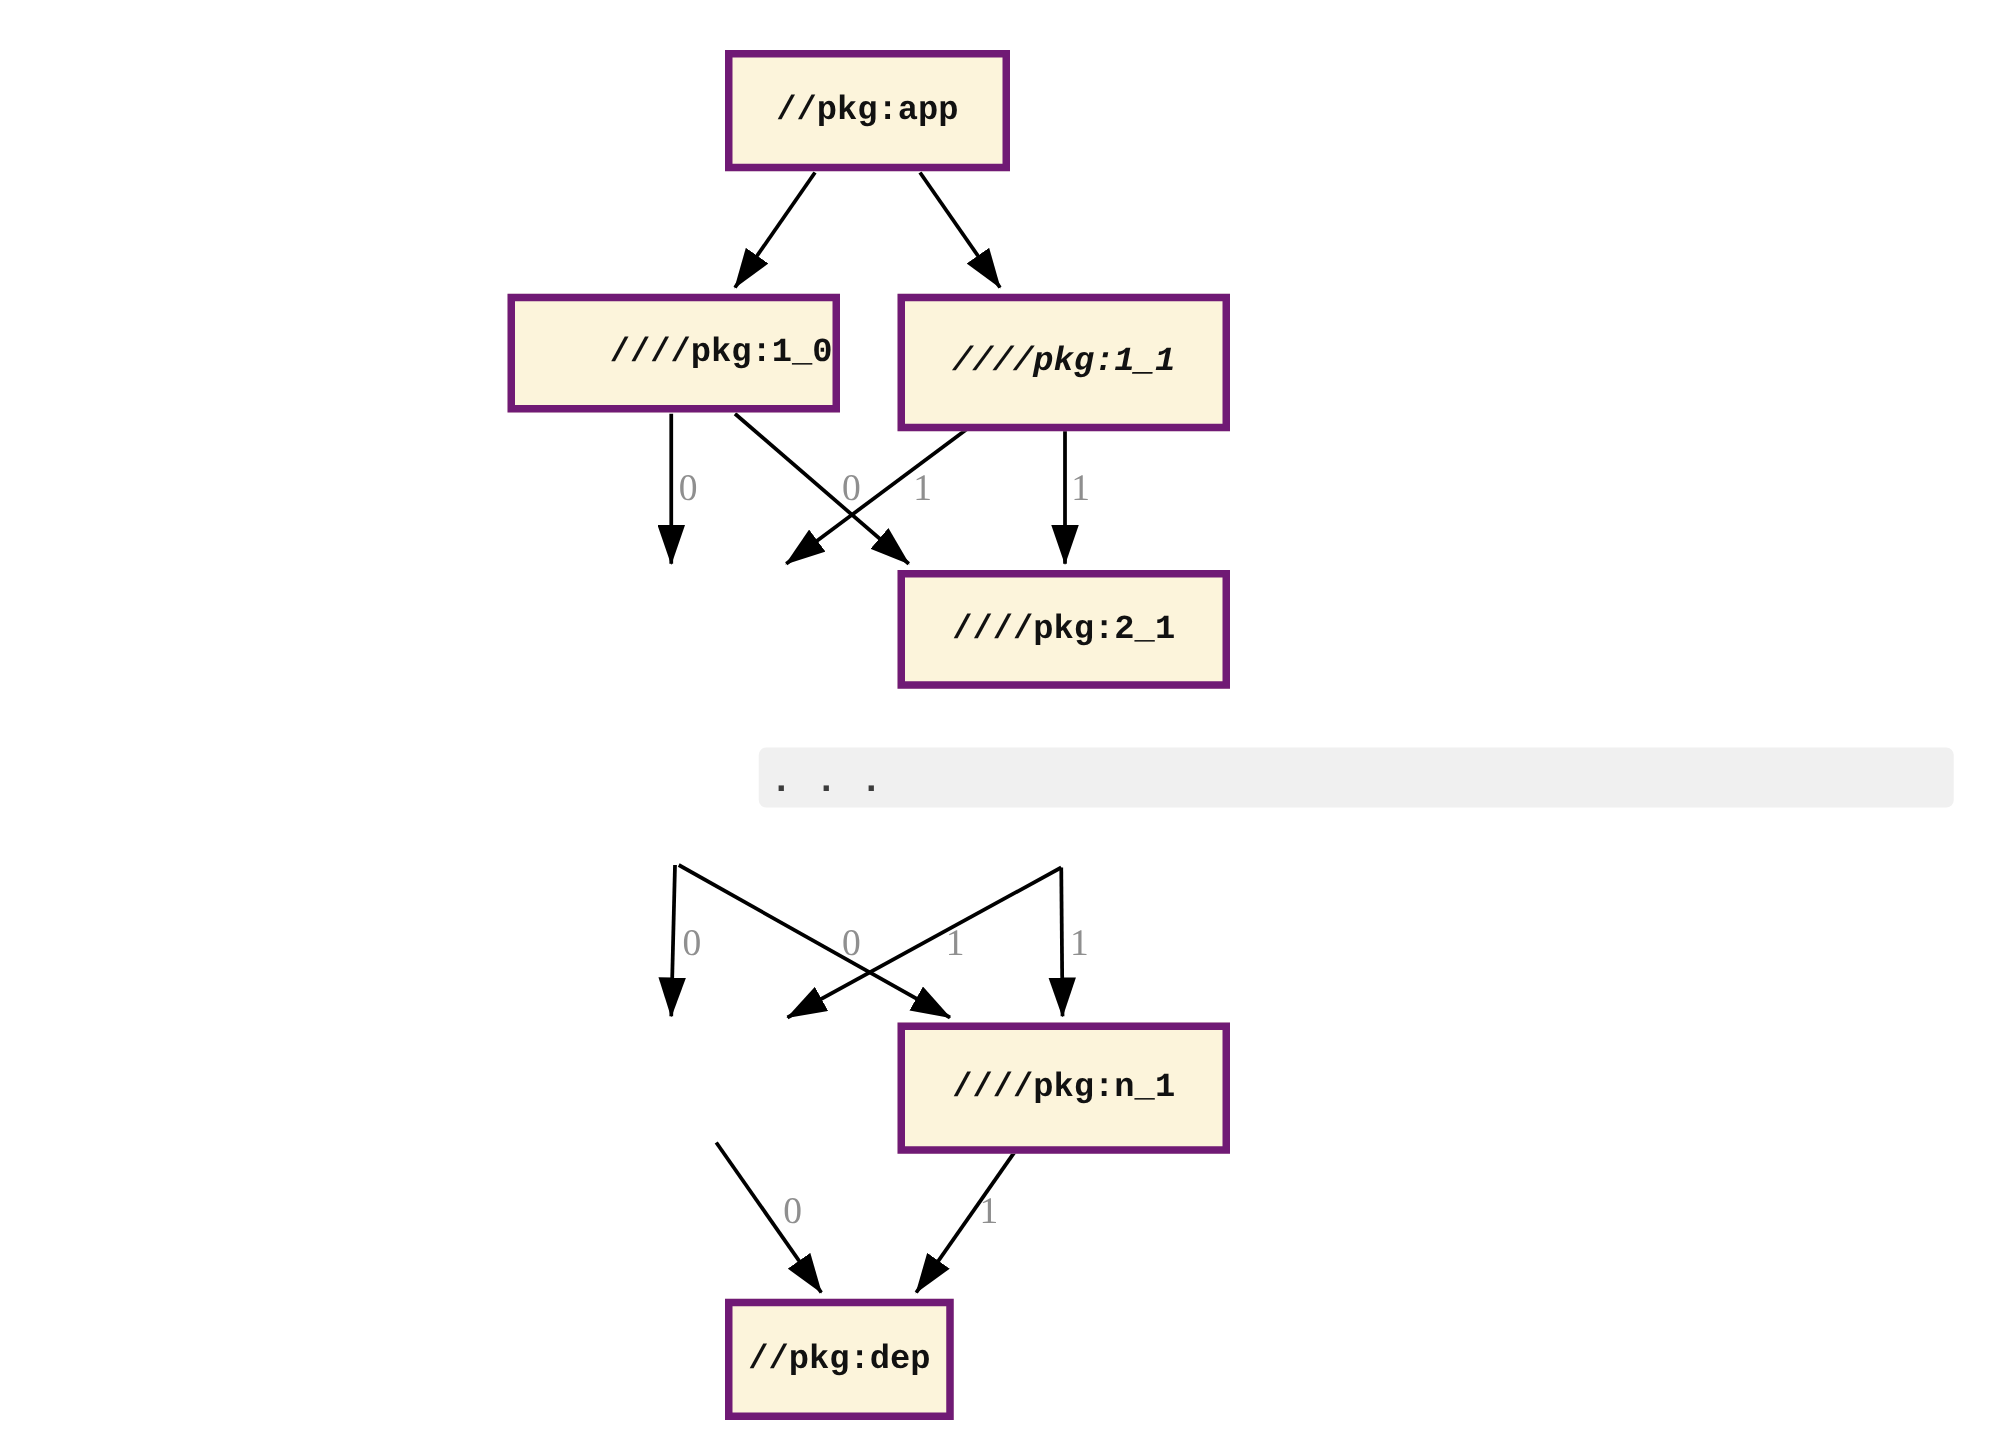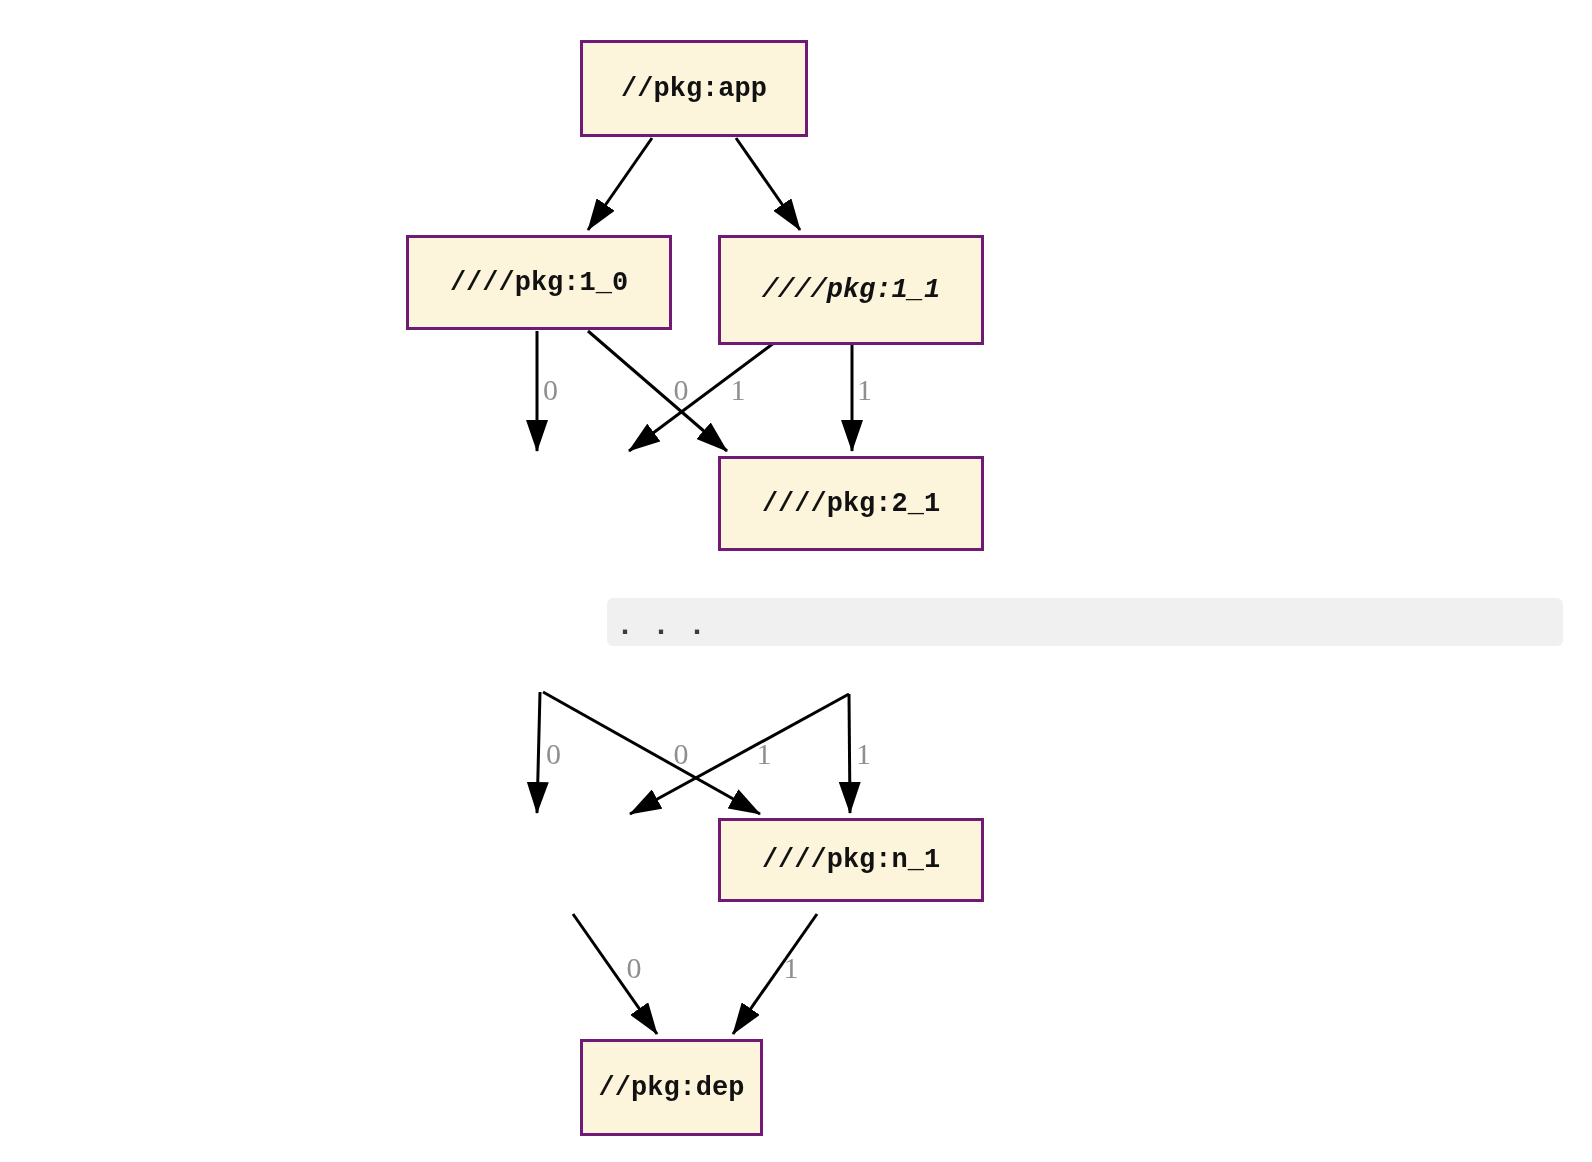--- a/index.html
+++ b/index.html
@@ -30,21 +30,21 @@
   }
   .edge-label {
     font-family: "Liberation Serif", serif;
     font-size: 30px;
     fill: #8f8f8f;
   }
   .node {
     position: absolute;
     box-sizing: border-box;
     background: #FCF4DB;
-    border: 3px solid #701a75;
+    border: 6px solid #701a75;
     display: flex;
     align-items: center;
     justify-content: center;
   }
   .node .node-label {
     font-family: "Liberation Mono", monospace;
     font-weight: bold;
     font-size: 27px;
     color: #111111;
     white-space: pre;
@@ -110,38 +110,38 @@
     <text class="edge-label" x="856" y="764" text-anchor="start">1</text>
 
     <text class="edge-label" x="634" y="978" text-anchor="middle">0</text>
     <text class="edge-label" x="791" y="978" text-anchor="middle">1</text>
   </svg>
 
   <div class="node" style="left:580px; top:40px; width:228px; height:97px;">
     <span class="node-label">//pkg:app</span>
   </div>
 
-  <div class="node" style="left:406px; top:235px; width:266px; height:95px;">
+  <div class="node" style="left:406px; top:235px; width:266px; height:95px;justify-content:flex-end;">
     <span class="node-label">////pkg:1_0</span>
   </div>
 
   <div class="node" style="left:718px; top:235px; width:266px; height:110px;font-style:italic;">
     <span class="node-label">////pkg:1_1</span>
   </div>
 
 
   <div class="node" style="left:718px; top:456px; width:266px; height:95px;justify-content:center;">
     <span class="node-label">////pkg:2_1</span>
   </div>
 
   <div class="ellipsis-bar"></div>
   <div class="ellipsis-dots">. . .</div>
 
 
-  <div class="node" style="left:718px; top:818px; width:266px; height:84px;">
+  <div class="node" style="left:718px; top:818px; width:266px; height:105px;">
     <span class="node-label">////pkg:n_1</span>
   </div>
 
   <div class="node" style="left:580px; top:1039px; width:183px; height:97px;">
     <span class="node-label">//pkg:dep</span>
   </div>
 
 </div>
 
 </body></html>

